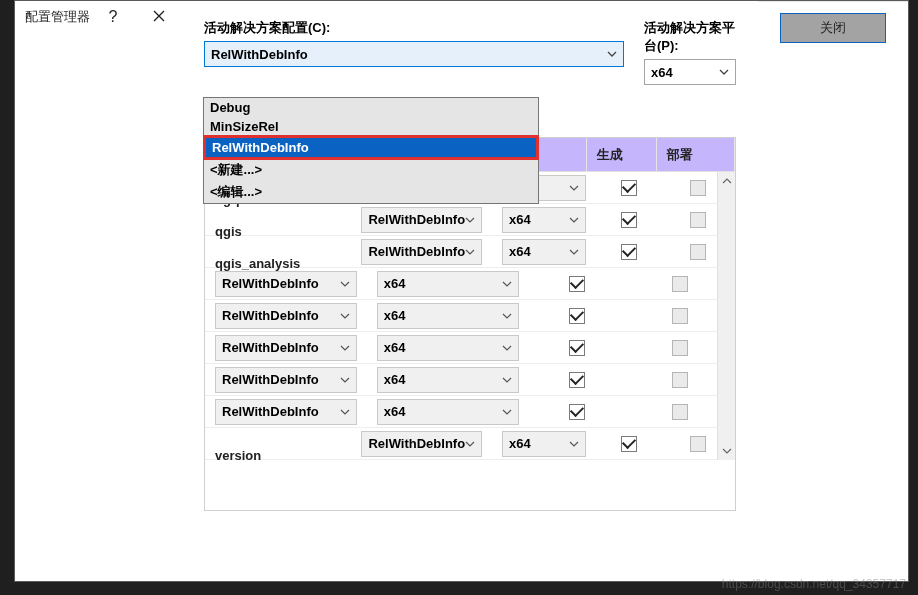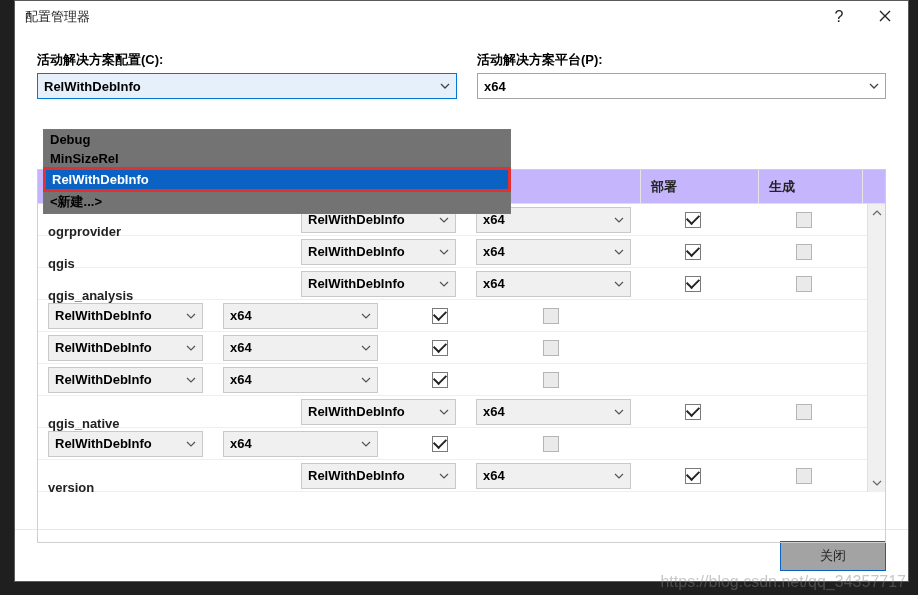--- a/index.html
+++ b/index.html
@@ -1,21 +1,21 @@
 <!DOCTYPE html>
 <html><head>
 <meta charset="utf-8">
 <style>
   * { box-sizing: border-box; font-family: "Microsoft YaHei", "Segoe UI", Tahoma, sans-serif; font-size: 13px; }
   html, body { margin:0; padding:0; }
   body { background:#1f1f1f; width:918px; height:595px; overflow:hidden; position:relative; }
 
   .dialog {
     position:absolute; left:14px; top:0; width:895px; height:582px;
-    background:#fff; border:1px solid #5a5a5a; display:flex; flex-direction:column;
+    background:#fff; border:1px solid #5a5a5a; display:flex; 
   }
   .titlebar {
     height:32px; display:flex; align-items:center; padding:0 0 0 10px;
     color:#222;
   }
   .titlebar .title { flex:1; }
   .titlebar .tbtn { width:46px; height:32px; display:flex; align-items:center; justify-content:center; color:#222; }
   .titlebar .tbtn svg { width:12px; height:12px; }
 
   .content { padding:18px 22px 12px 22px; flex:1; position:relative;font-weight:bold; }
@@ -28,22 +28,22 @@
 
   .combo {
     height:26px; border:1px solid #a5a5a5; display:flex; align-items:center;
     padding:0 6px; background:#fff; position:relative; cursor:default;
   }
   .combo.focused { background:#e6f0fb; border-color:#0078d7; }
   .combo .caret { margin-left:auto; }
   .caret svg { width:10px; height:10px; display:block; }
 
   .dropdown {
-    position:absolute; left:28px; top:96px; width:468px;
-    background:#737373; border:1px solid #767676; z-index:50;
+    position:absolute; left:21px; top:96px; width:336px;
+    background:#e5e5e5; border:1px solid #767676; z-index:50;
   }
   .dropdown .opt { padding:2px 6px; color:#000; cursor:default; }
   .dropdown .opt.selected { background:#0a63c2; color:#fff; border:3px solid #e03030; margin:-1px; position:relative; }
   .dropdown .opt.selected span { display:block; }
 
   
   .grid-wrap {
     position:absolute; left:22px; top:136px; right:22px; height:374px;
     border:1px solid #cfcfcf; display:flex; flex-direction:column;
   }
@@ -82,21 +82,21 @@
 
   .footer {
     height:52px; display:flex; align-items:center; justify-content:flex-end; padding:0 22px;
     border-top:1px solid #e8e8e8;
   }
   .btn-close {
     width:106px; height:30px; border:1px solid #0a63c2; background:#a3a3a3; color:#222;
     display:flex; align-items:center; justify-content:center; cursor:default;
   }
 
-  .watermark { position:absolute; right:12px; bottom:4px; color:rgba(130,130,130,0.45); font-size:16px; z-index:60; }
+  .watermark { position:absolute; right:12px; bottom:4px; color:rgba(130,130,130,0.45); font-size:12px; z-index:60; }
 </style>
 </head>
 <body>
 
 <div class="dialog">
 
   <div class="titlebar">
     <div class="title">配置管理器</div>
     <div class="tbtn">
       <span style="font-size:16px;">?</span>
@@ -137,38 +137,39 @@
       </div>
     </div>
 
     <div class="dropdown" id="dropdown">
         <div class="opt"><span>Debug</span></div>
         <div class="opt"><span>MinSizeRel</span></div>
         <div class="opt selected">
           <span>RelWithDebInfo</span>
         </div>
         <div class="opt"><span>&lt;新建...&gt;</span></div>
+        <div class="opt"><span>&lt;编辑...&gt;</span></div>
       </div>
 
     <div class="grid-wrap">
       <div class="grid-head">
         <div class="hc c-proj">
             <span>项目</span>
           </div>
         <div class="hc c-conf">
             <span>配置</span>
           </div>
         <div class="hc c-plat">
             <span>平台</span>
           </div>
+        <div class="hc c-gen">
+            <span>生成</span>
+          </div>
         <div class="hc c-dep">
             <span>部署</span>
-          </div>
-        <div class="hc c-gen">
-            <span>生成</span>
           </div>
       </div>
       <div class="grid-body" id="grid-body">
         <div class="grow">
             <div class="cell c-proj">ogrprovider</div>
             <div class="cell c-conf">
               <div class="cell-combo">
                 <span>RelWithDebInfo</span>
                 <span class="caret">
                   <svg viewBox="0 0 10 10" width="10" height="10">
@@ -330,21 +331,20 @@
               </div>
             </div>
             <div class="cell c-gen">
               <div class="chk checked"></div>
             </div>
             <div class="cell c-dep">
               <div class="chk disabled"></div>
             </div>
           </div>
           <div class="grow">
-            <div class="cell c-proj">qgis_native</div>
             <div class="cell c-conf">
               <div class="cell-combo">
                 <span>RelWithDebInfo</span>
                 <span class="caret">
                   <svg viewBox="0 0 10 10" width="10" height="10">
                     <path d="M1 3 L5 7 L9 3" stroke="#555" stroke-width="1.2" fill="none"></path>
                   </svg>
                 </span>
               </div>
             </div>

